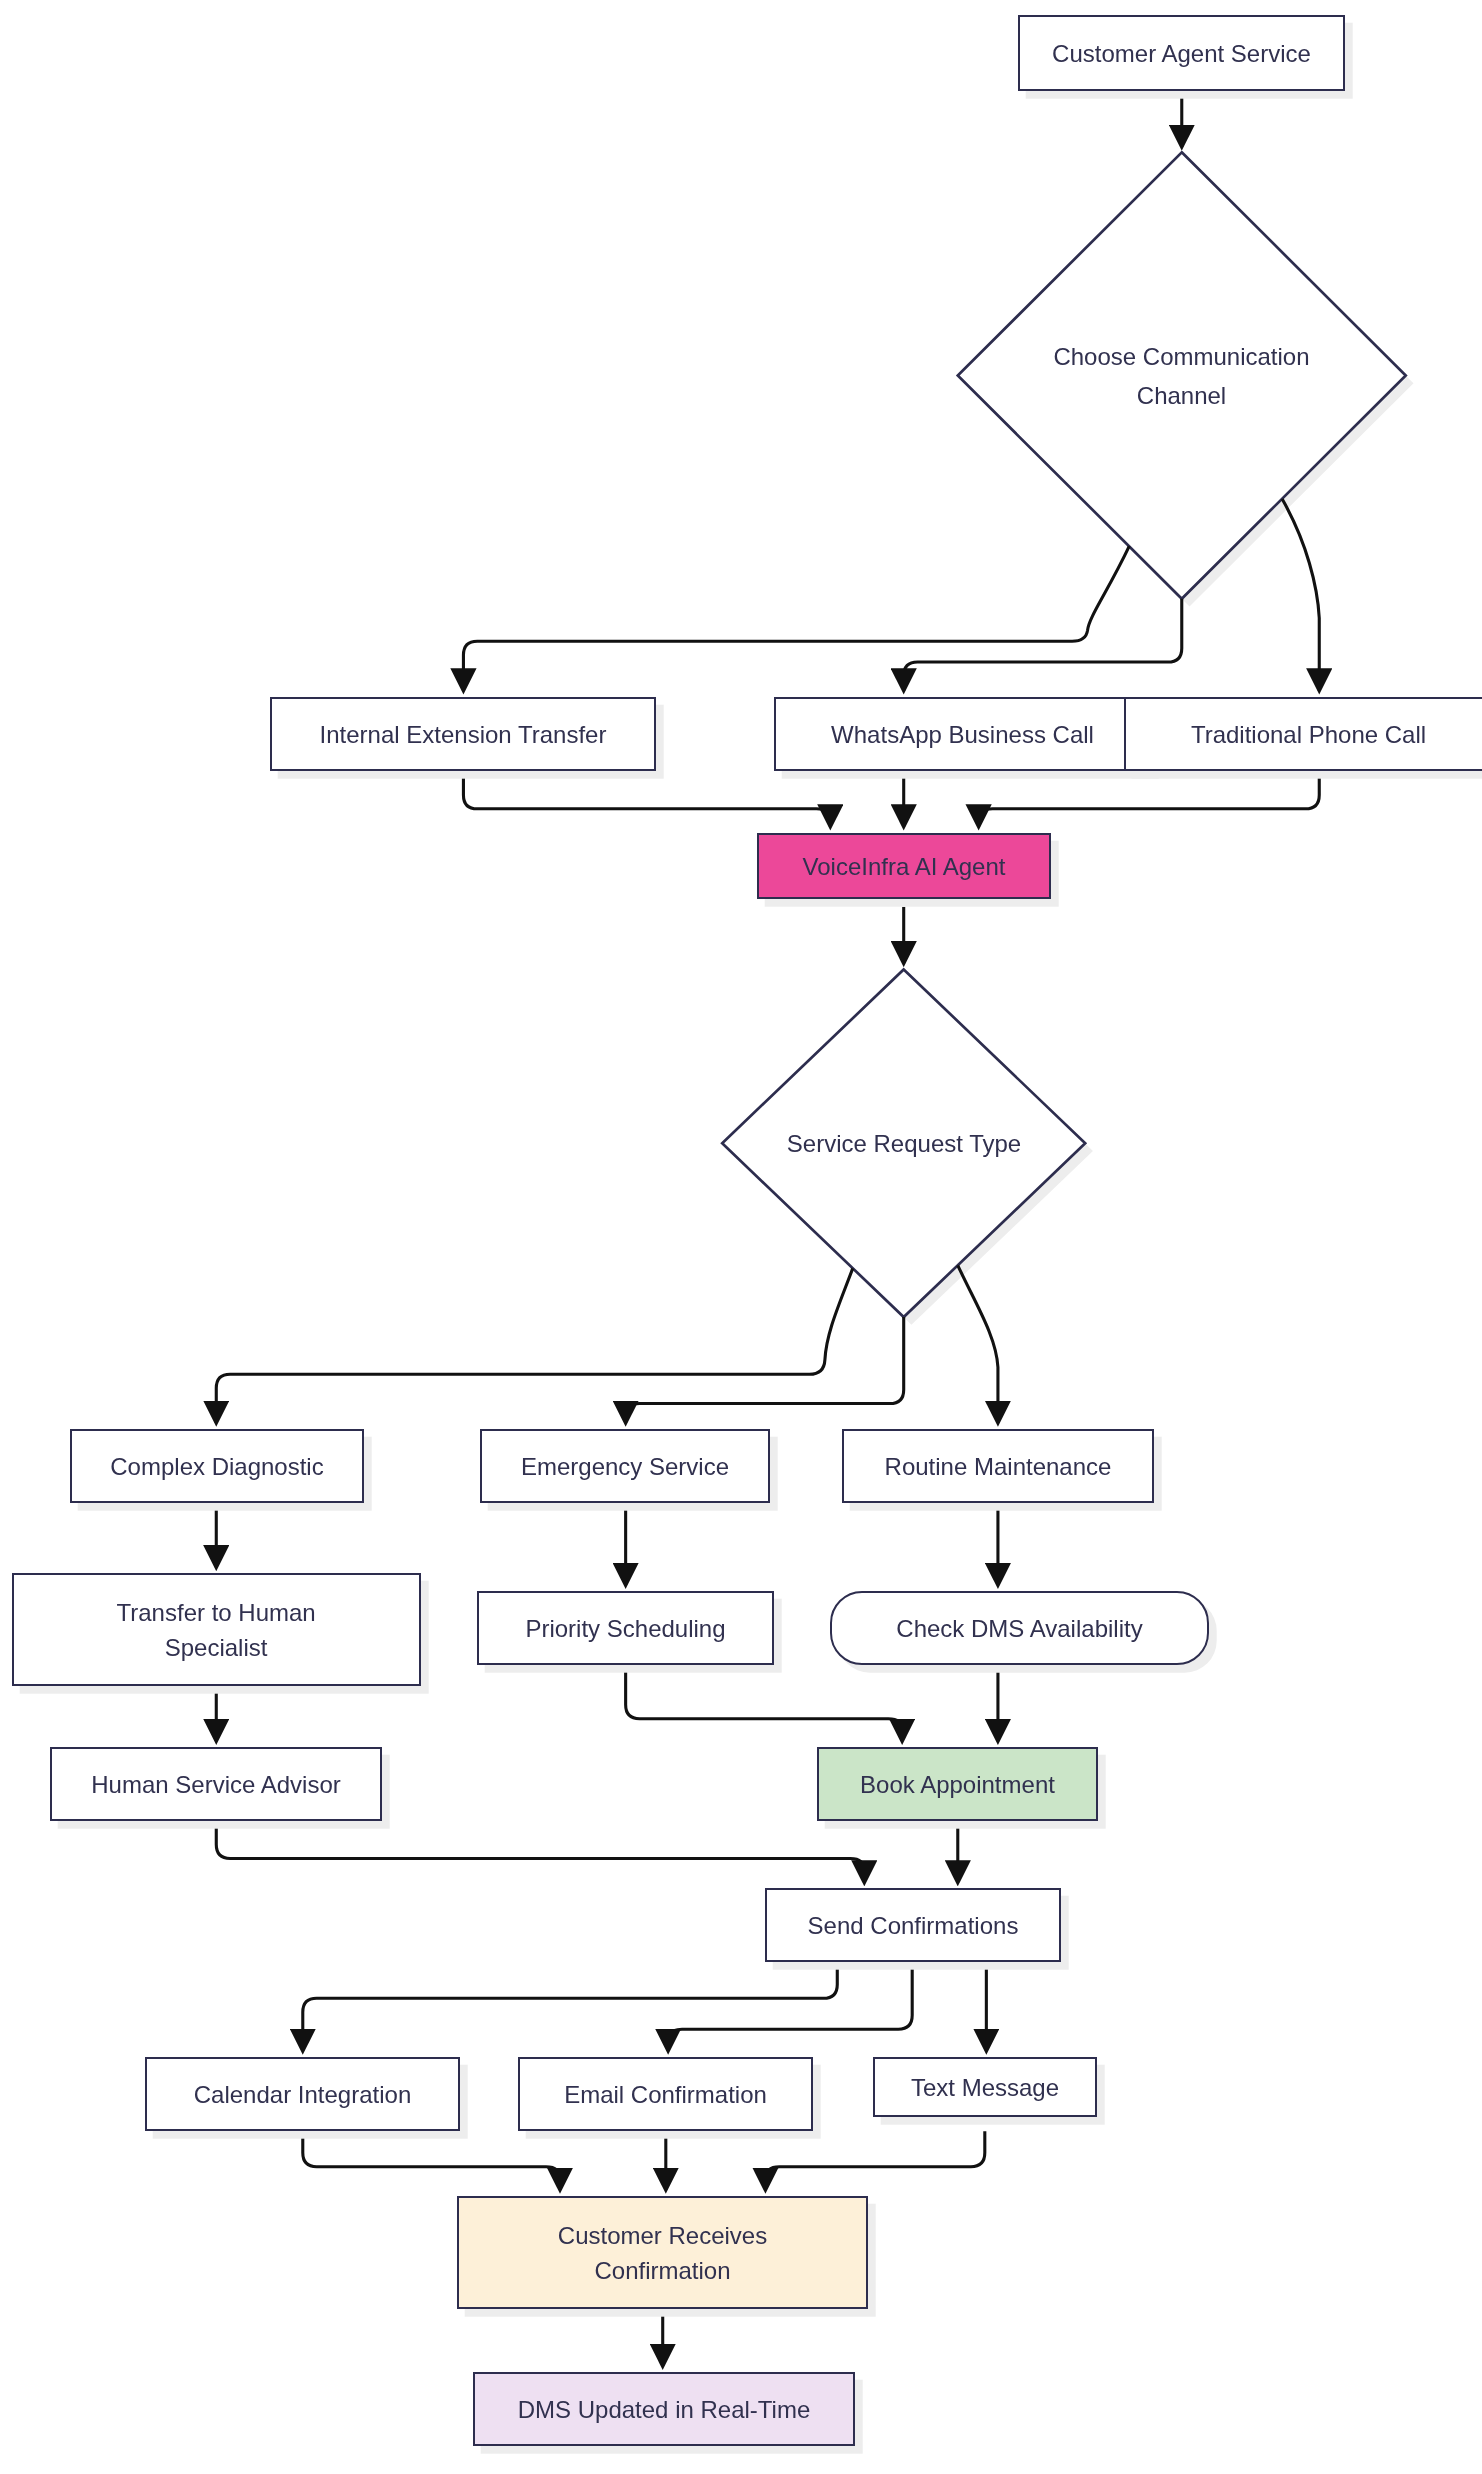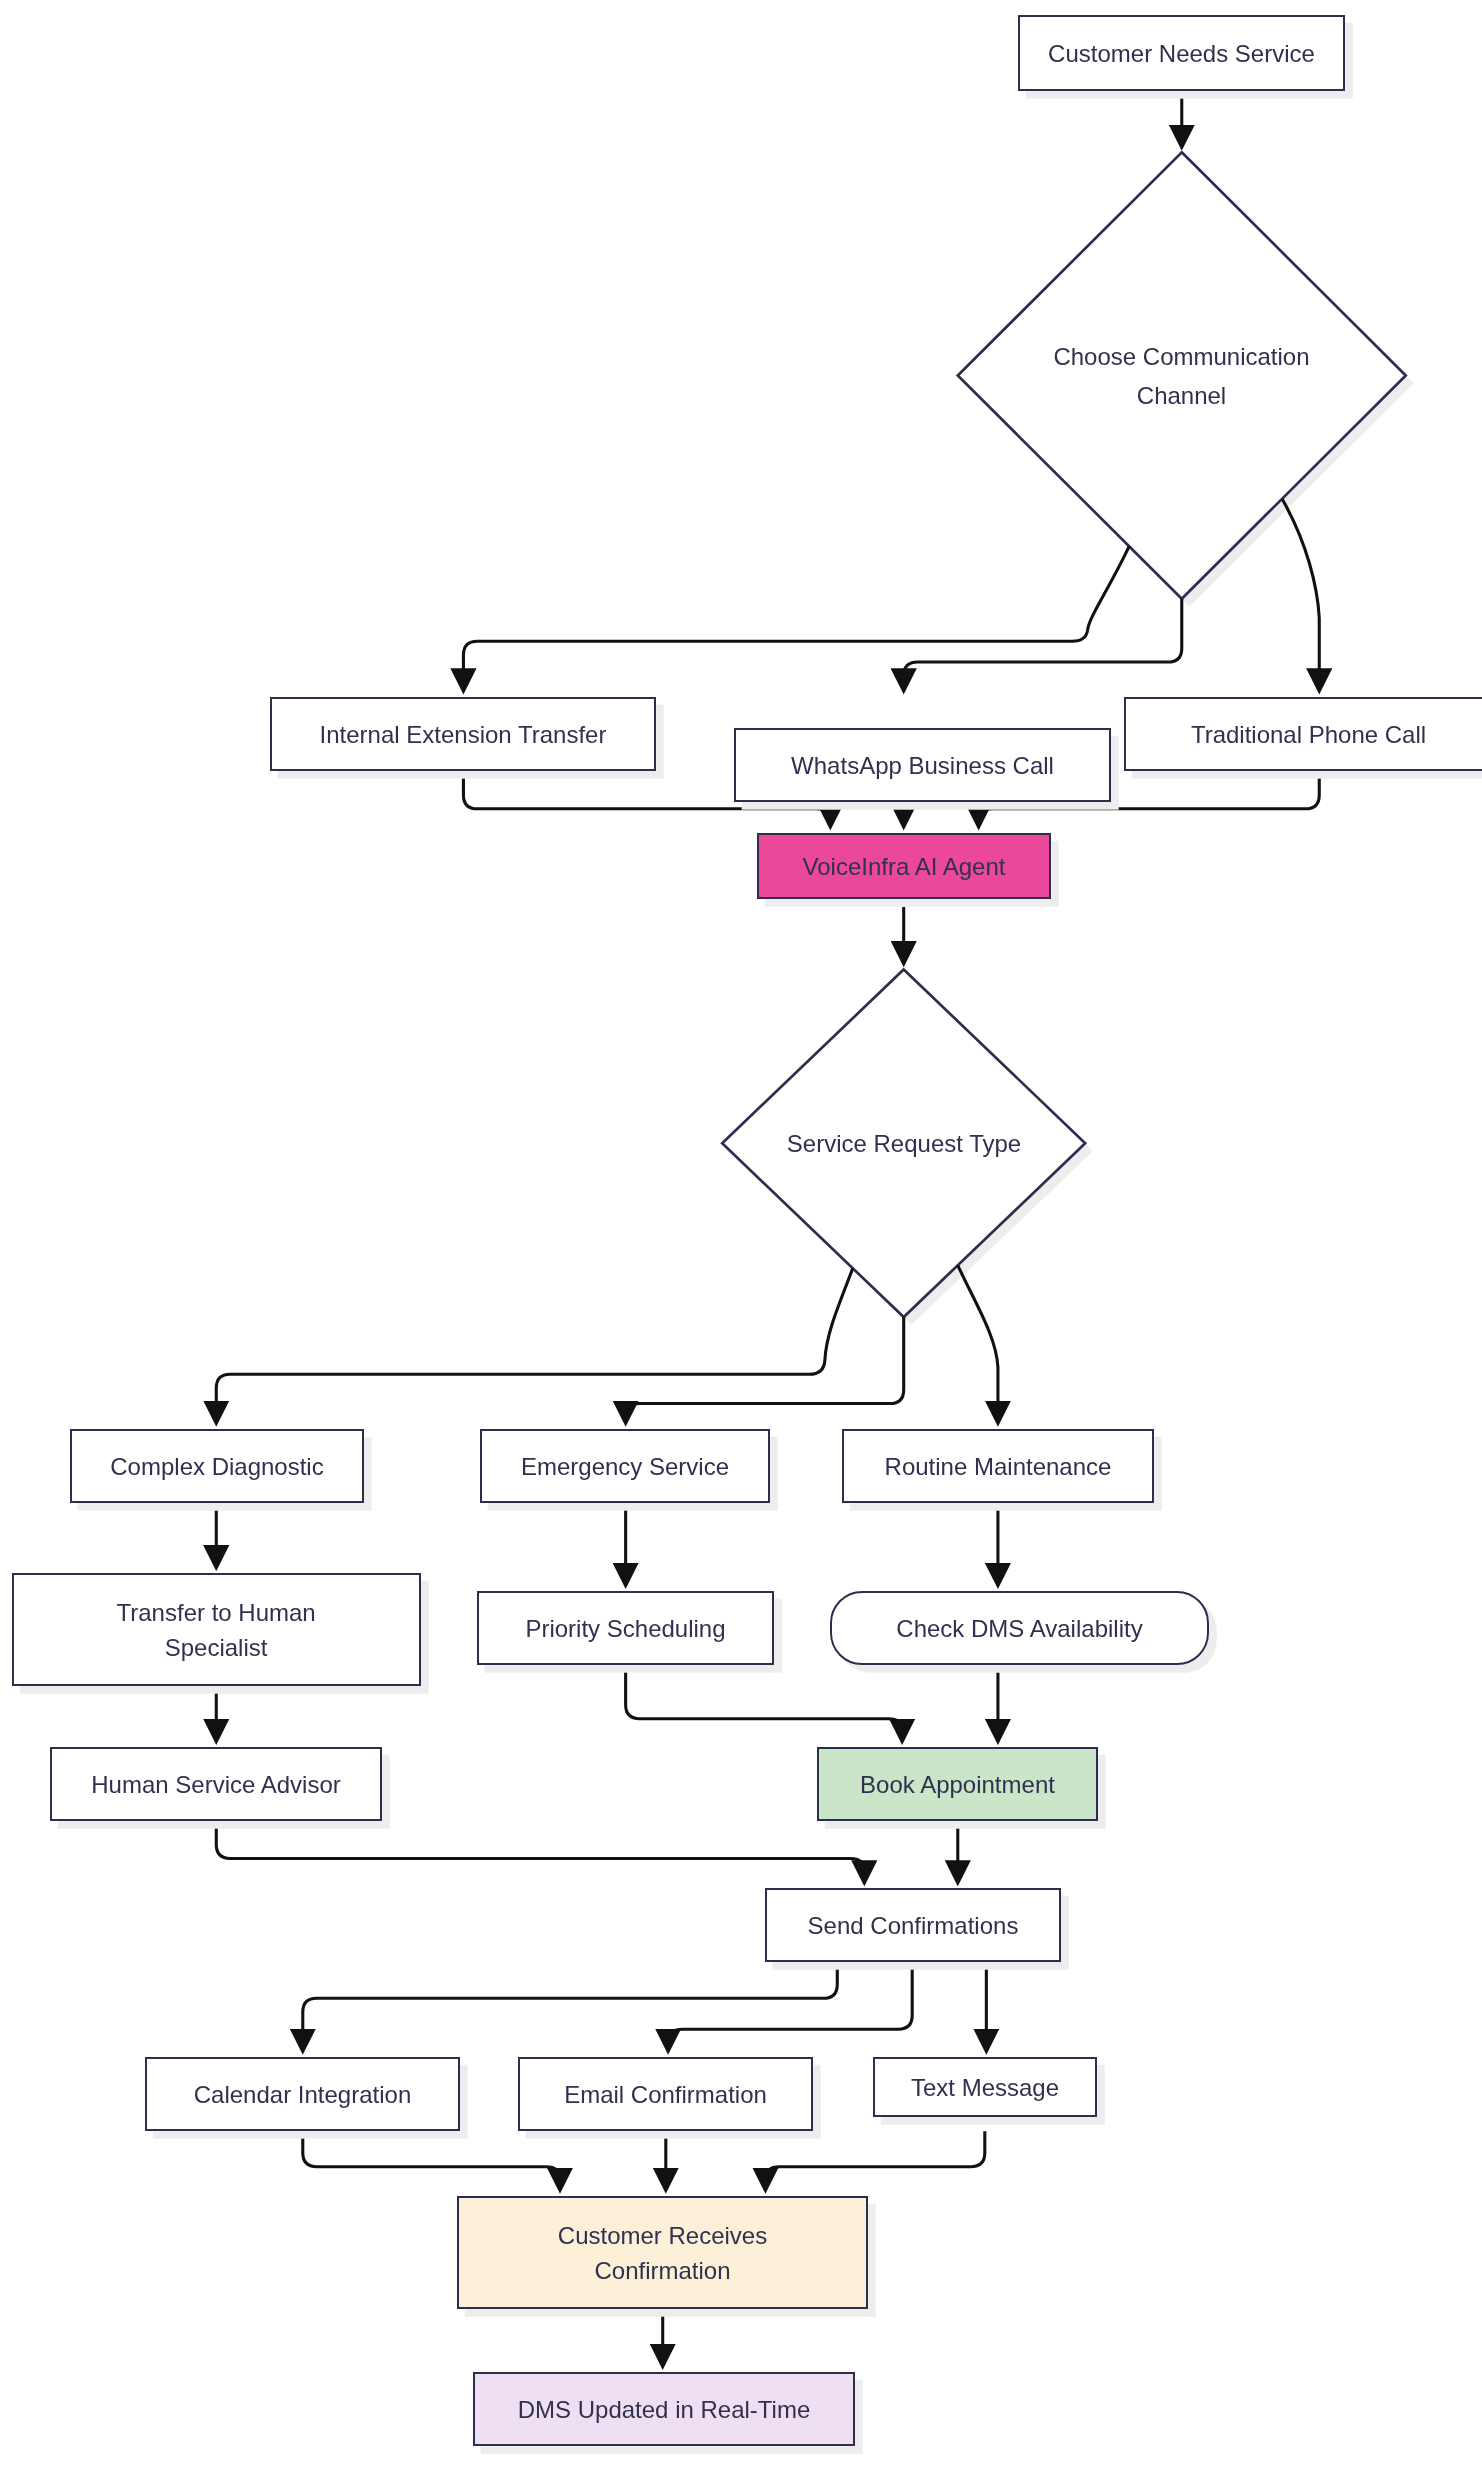--- a/index.html
+++ b/index.html
@@ -93,32 +93,32 @@
     <path class="edge" marker-end="url(#arrowhead)" d="M1084 2541 L1084 2569 Q1084 2587 1066 2587 L410 2587 Q392 2587 392 2605 L392 2655"></path>
     <path class="edge" marker-end="url(#arrowhead)" d="M1181 2541 L1181 2609 Q1181 2627 1163 2627 L883 2627 Q865 2627 865 2643 L865 2655"></path>
     <path class="edge" marker-end="url(#arrowhead)" d="M1277 2541 L1277 2655"></path>
     <path class="edge" marker-end="url(#arrowhead)" d="M392 2759 L392 2787 Q392 2805 410 2805 L707 2805 Q725 2805 725 2821 L725 2835"></path>
     <path class="edge" marker-end="url(#arrowhead)" d="M862 2759 L862 2835"></path>
     <path class="edge" marker-end="url(#arrowhead)" d="M1275 2759 L1275 2787 Q1275 2805 1257 2805 L1009 2805 Q991 2805 991 2821 L991 2835"></path>
     <path class="edge" marker-end="url(#arrowhead)" d="M858 2989 L858 3063"></path>
   </svg>
 
   <div class="node" style="left:1018px; top:15.4px; width:327px; height:76px;">
-    <span class="lbl">Customer Needs Service</span>
+    <span class="lbl">Customer Agent Service</span>
   </div>
 
   <div class="diamond-label" style="left:1050px; top:306px; width:263px; height:139px;">
     <span class="lbl">Choose Communication Channel</span>
   </div>
 
   <div class="node" style="left:270px; top:697px; width:386px; height:74px;">
     <span class="lbl">Internal Extension Transfer</span>
   </div>
 
-  <div class="node" style="left:734px; top:697px; width:377px; height:74px;margin-top:31px;">
+  <div class="node" style="left:774px; top:697px; width:377px; height:74px;">
     <span class="lbl">WhatsApp Business Call</span>
   </div>
 
   <div class="node" style="left:1124px; top:697px; width:369px; height:74px;">
     <span class="lbl">Traditional Phone Call</span>
   </div>
 
   <div class="node" style="left: 757px; top: 833px; width: 294px; height: 66px; background: #ec4899;">
     <span class="lbl">VoiceInfra AI Agent</span>
   </div>

